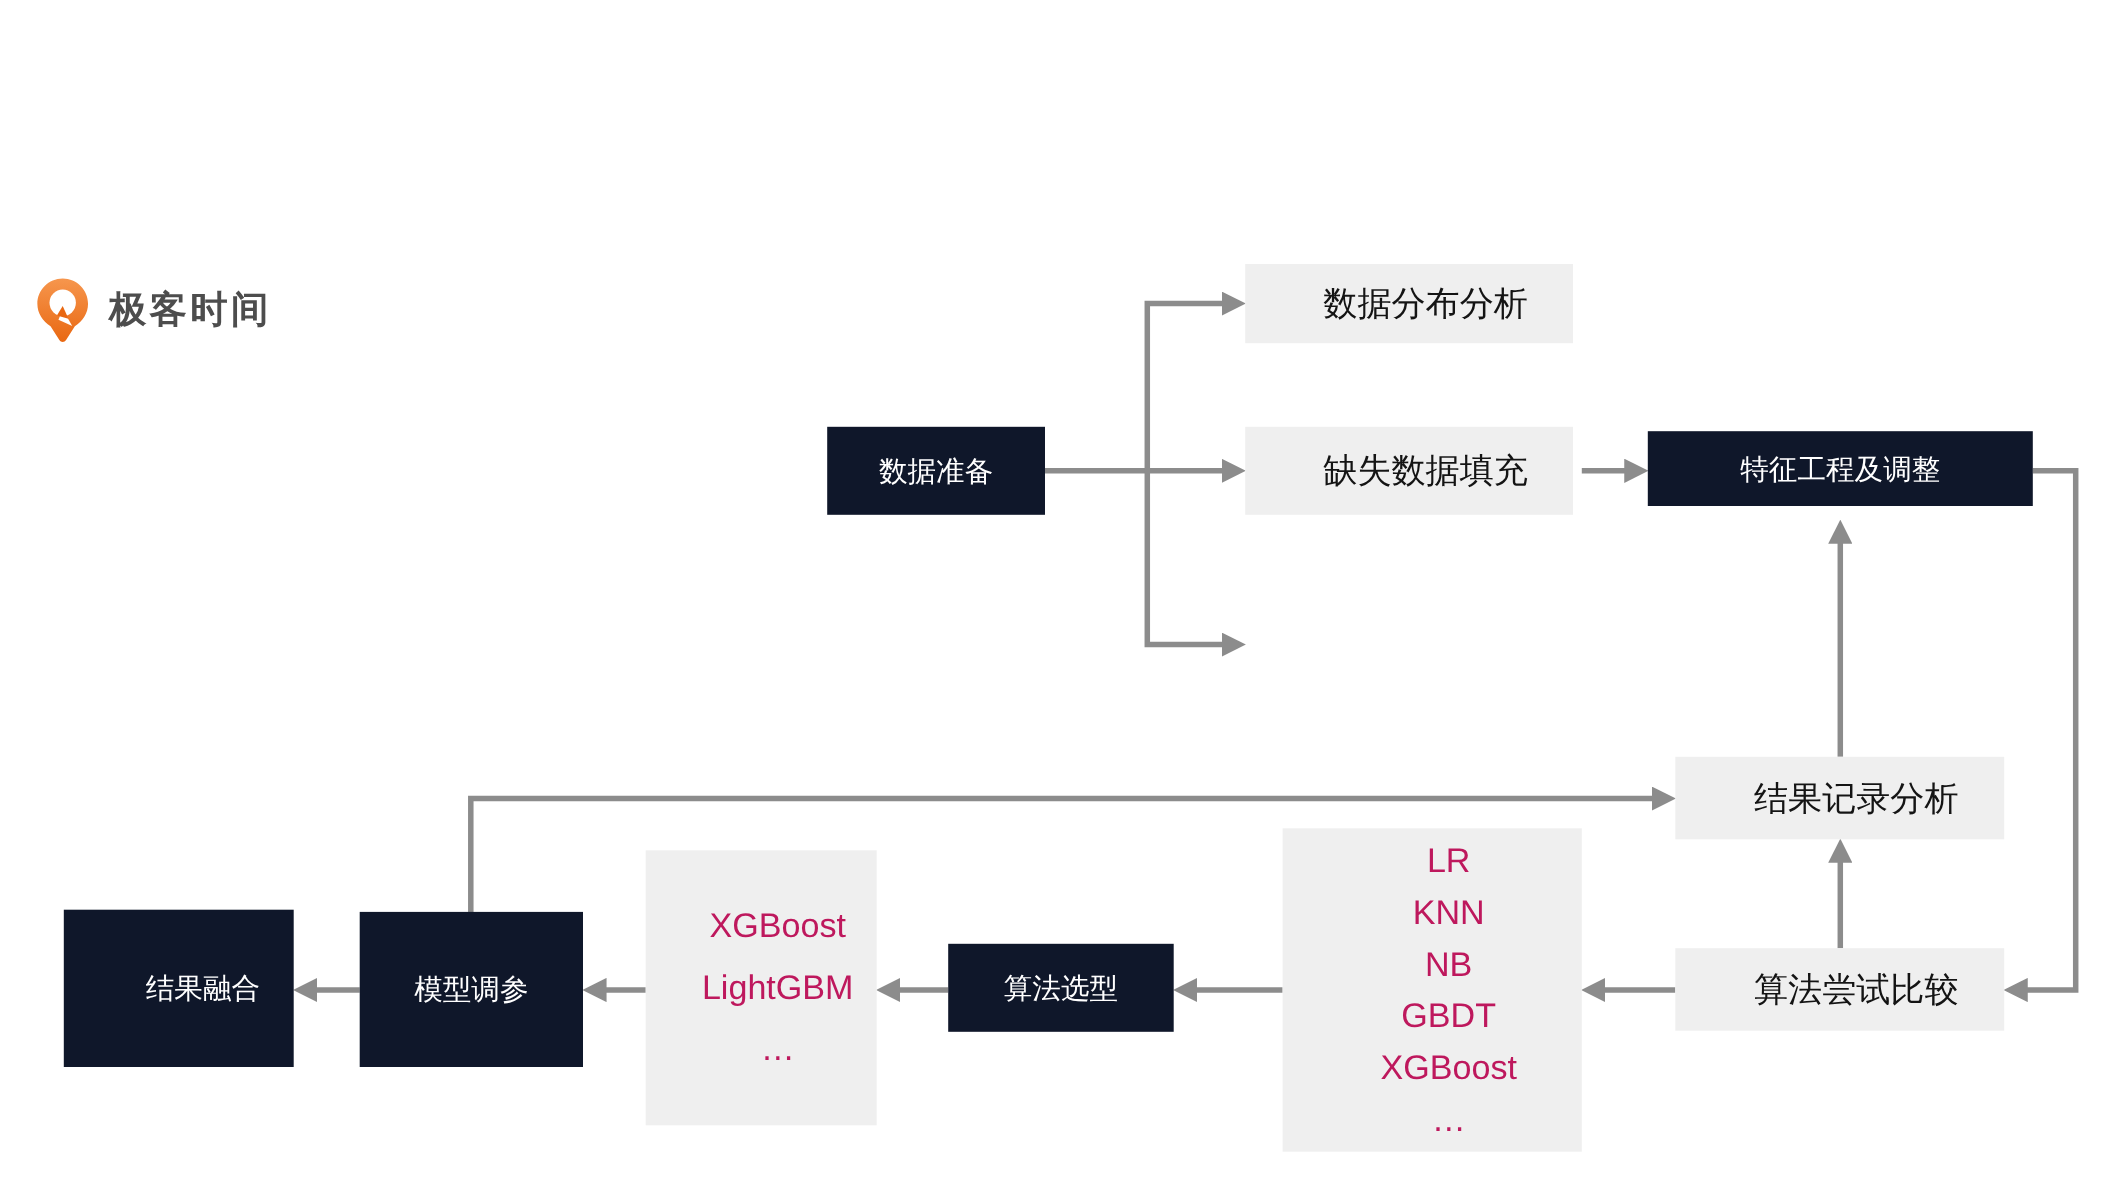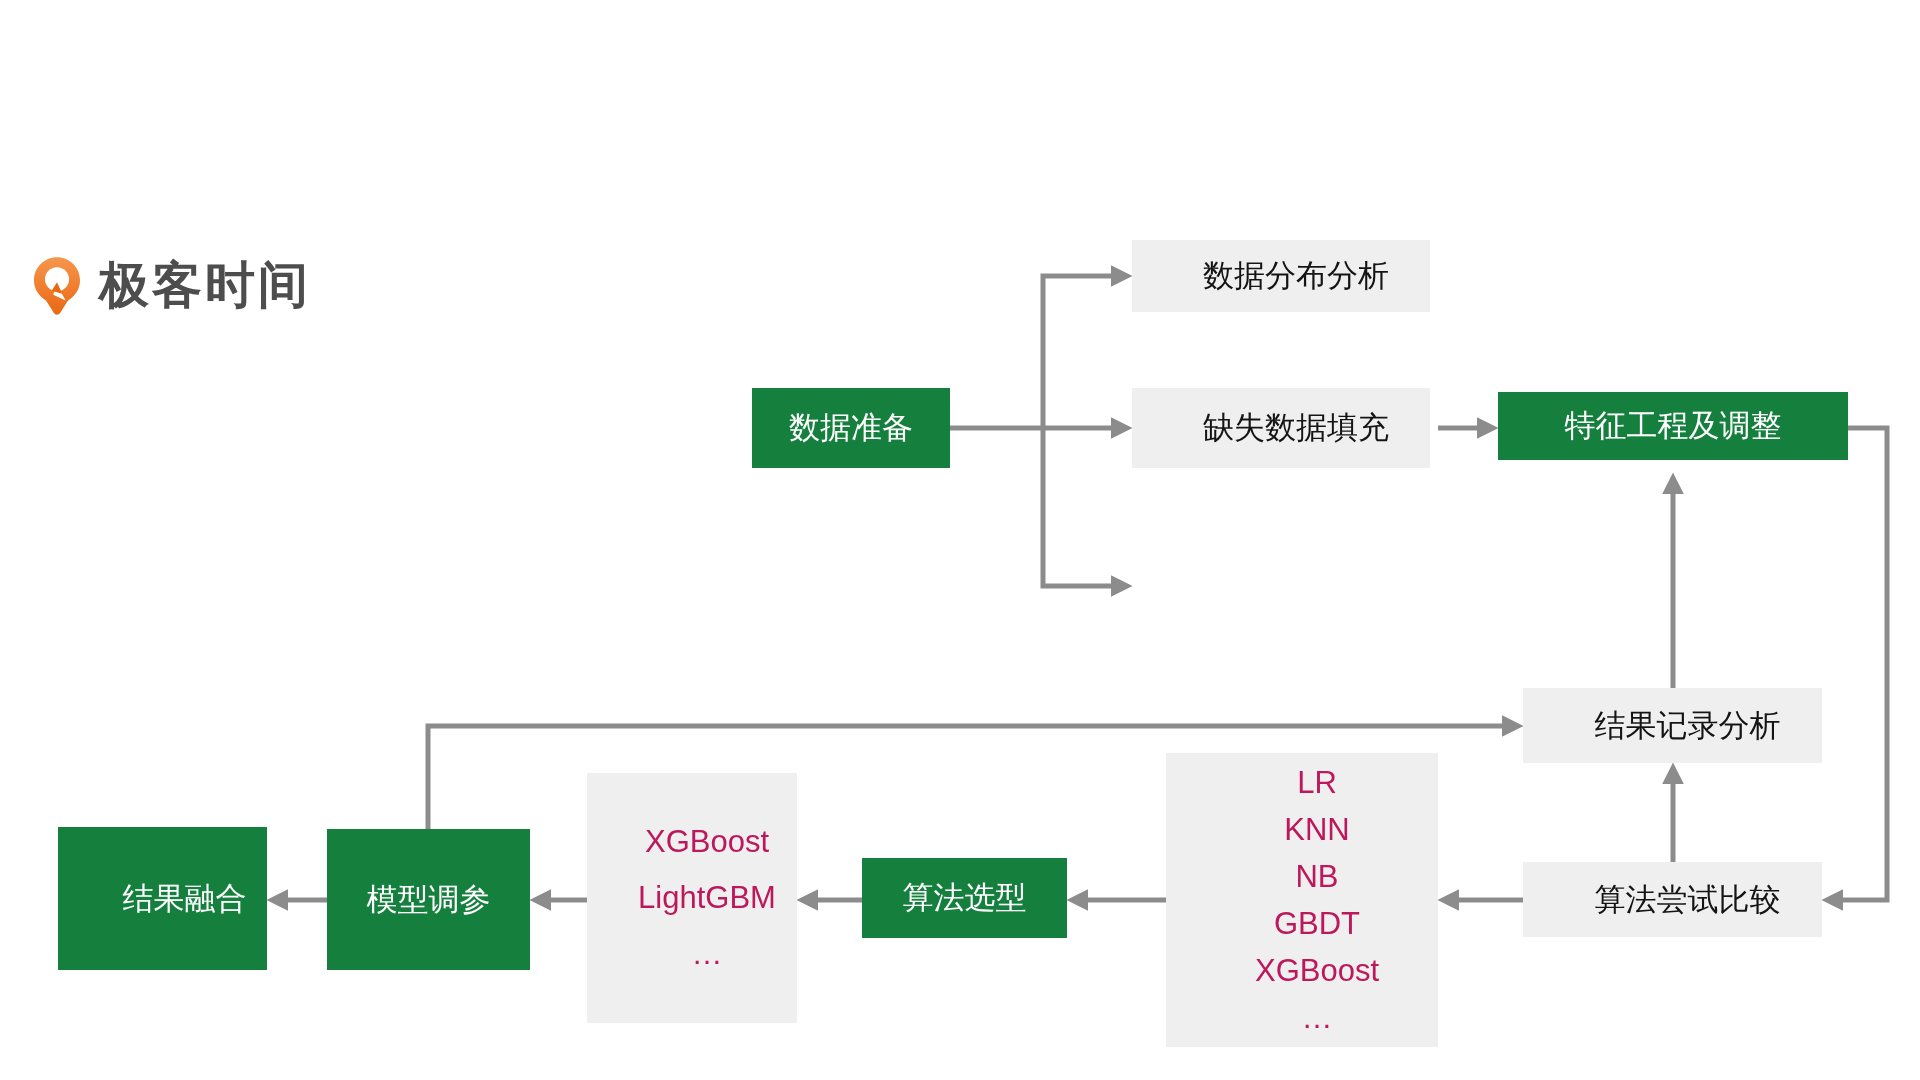--- a/index.html
+++ b/index.html
@@ -23,23 +23,23 @@
   .node {
     position: absolute;
     display: flex;
     align-items: center;
     justify-content: center;
     box-sizing: border-box;
     text-align: center;
     white-space: nowrap;
   }
   .node.red {
-    background: #15803d;
+    background: #0f172a;
     color: #ffffff;
-    font-size: 31px;
+    font-size: 26px;
   }
   .node.gray {
     background: #efefef;
     color: #141414;
     font-size: 31px;
     padding-left: 30px;
   }
   .node.list {
     flex-direction: column;
     white-space: normal;
@@ -64,21 +64,21 @@
   .n-result-fusion  { left: 58px;   top: 827px; width: 209px; height: 143px; padding-left: 44px; }
 
   .logo {
     position: absolute;
     left: 33px; top: 252px;
     display: flex;
     align-items: center;
   }
   .logo-text {
     margin-left: 18px;
-    font-size: 50px;
+    font-size: 34px;
     font-weight: bold;
     color: #4d4d4d;
     letter-spacing: 3px;
   }
 </style>
 </head>
 <body>
 
 <div class="canvas">
 

